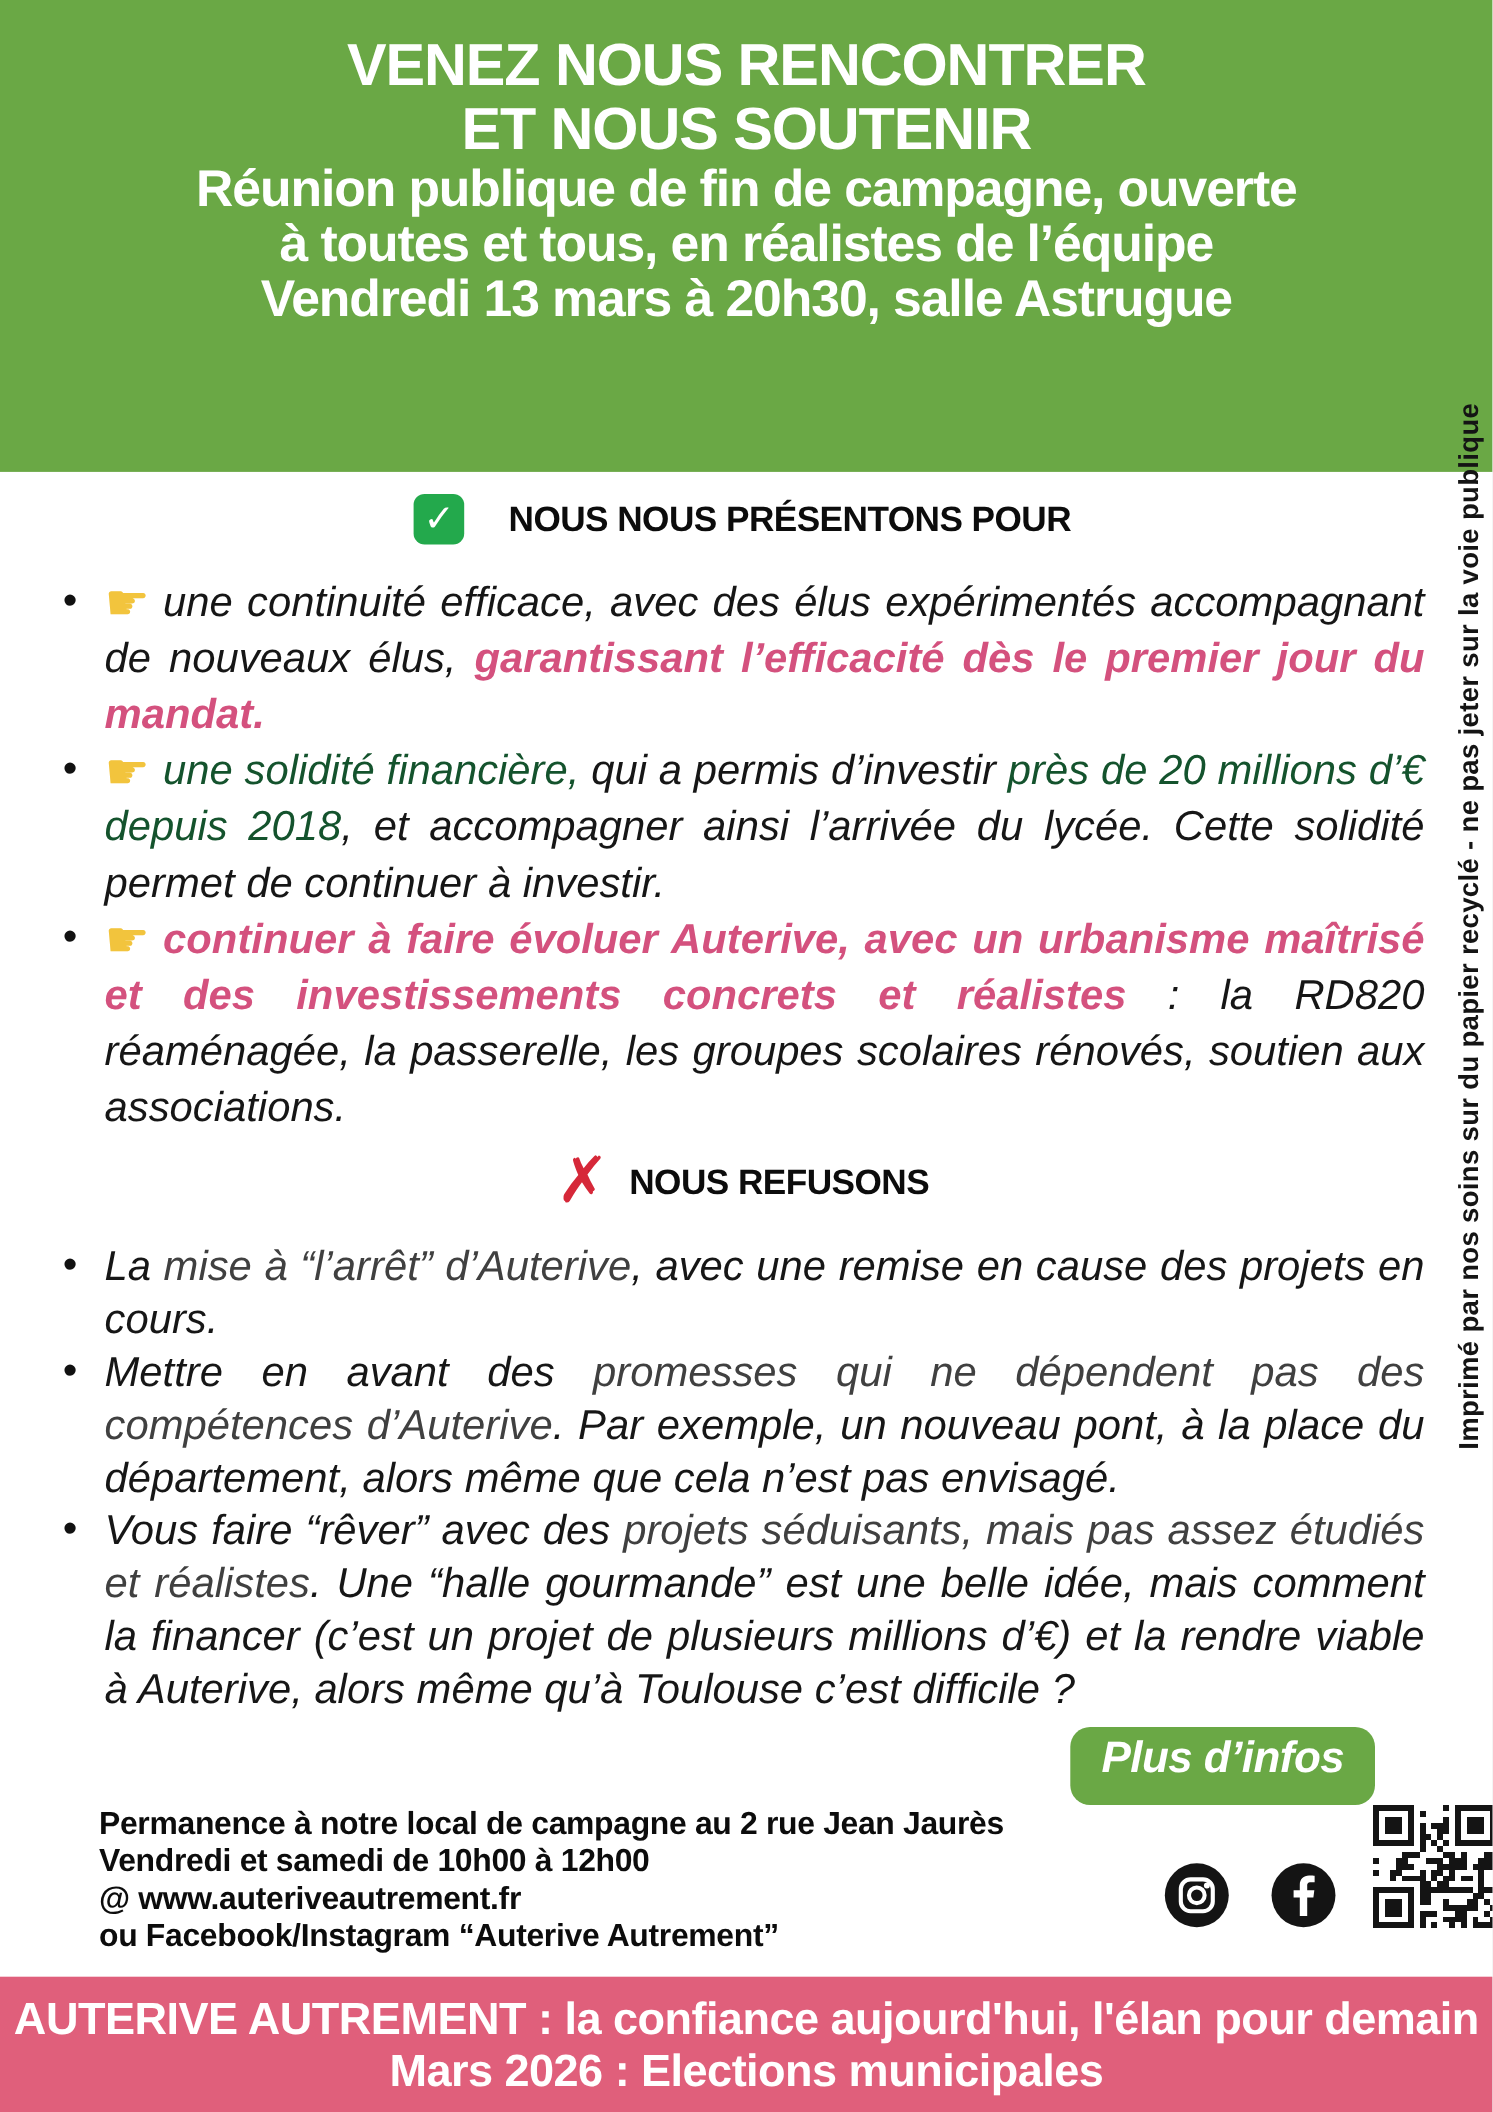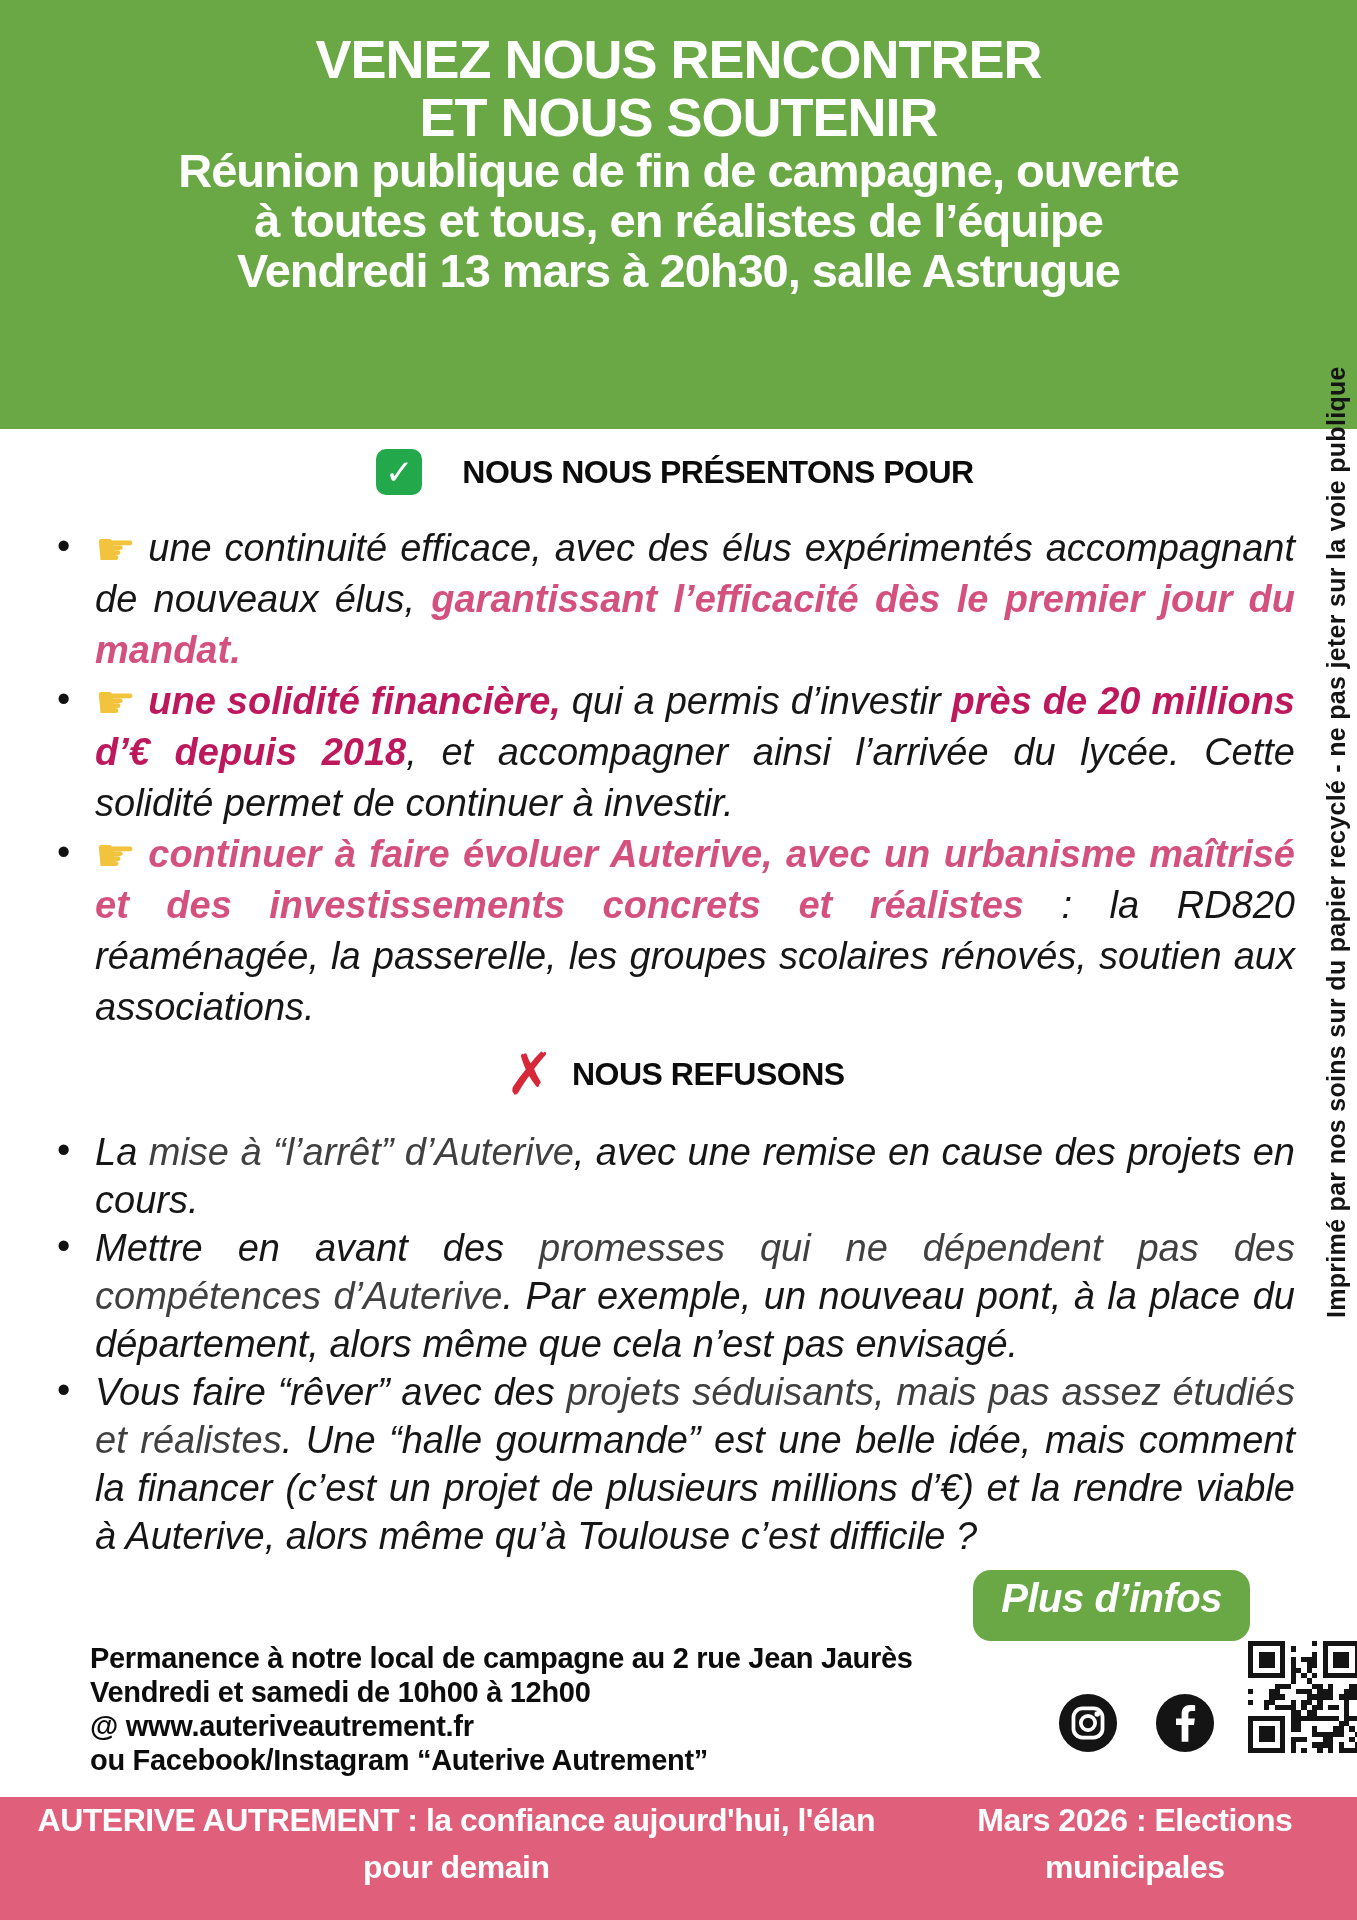--- a/index.html
+++ b/index.html
@@ -35,21 +35,21 @@
     font-style:italic;font-size:38px;text-align:justify;color:#161616;
   }
   ul.list-pour li{line-height:51px;}
   ul.list-refus li{line-height:48px;}
   .dot{position:absolute;left:2px;top:-2px;font-style:normal;font-size:38px;color:#111;}
   .finger{
     font-style:normal;font-size:46px;color:#F2C43D;
     margin-right:12px;vertical-align:-4px;line-height:0;
   }
   .seg-pink{color:#D4517E;font-weight:700;}
-  .seg-green{color:#be185d;font-weight:700;}
+  .seg-green{color:#14532d;font-weight:400;}
   .seg-bold{font-weight:400;color:#404040;}
   
   .btn-row{display:flex;justify-content:flex-end;margin:10px 45px 0 0;}
   .infos-btn{
     background:#6AA845;border:none;border-radius:18px;
     color:#fff;font-family:inherit;font-size:40px;font-weight:700;font-style:italic;
     padding:6px 28px 20px 28px;letter-spacing:-0.5px;cursor:pointer;
   }
   
   .footer{position:relative;height:150px;}
@@ -58,22 +58,22 @@
     font-size:29px;font-weight:700;line-height:34px;color:#0c0c0c;letter-spacing:-0.3px;
   }
   .social{position:absolute;top:52px;width:60px;height:60px;}
   .social.insta{left:1003px;}
   .social.fb{left:1100px;}
   .qr{position:absolute;left:1193px;top:0;width:112px;height:112px;}
   
   .banner{
     position:absolute;left:0;right:0;bottom:0;height:123px;
     background:#E05F7B;color:#fff;text-align:center;
-    font-size:32px;font-weight:700;line-height:47px;
-    display:flex;flex-direction:row;justify-content:center;letter-spacing:-0.5px;
+    font-size:41px;font-weight:700;line-height:47px;
+    display:flex;flex-direction:column;justify-content:center;letter-spacing:-0.5px;
   }
   
   .side-note{
     position:absolute;top:368px;right:6px;height:950px;
     writing-mode:vertical-rl;transform:rotate(180deg);
     font-size:25px;font-weight:700;color:#141414;letter-spacing:0.3px;
     white-space:nowrap;
   }
 </style>
 </head>

